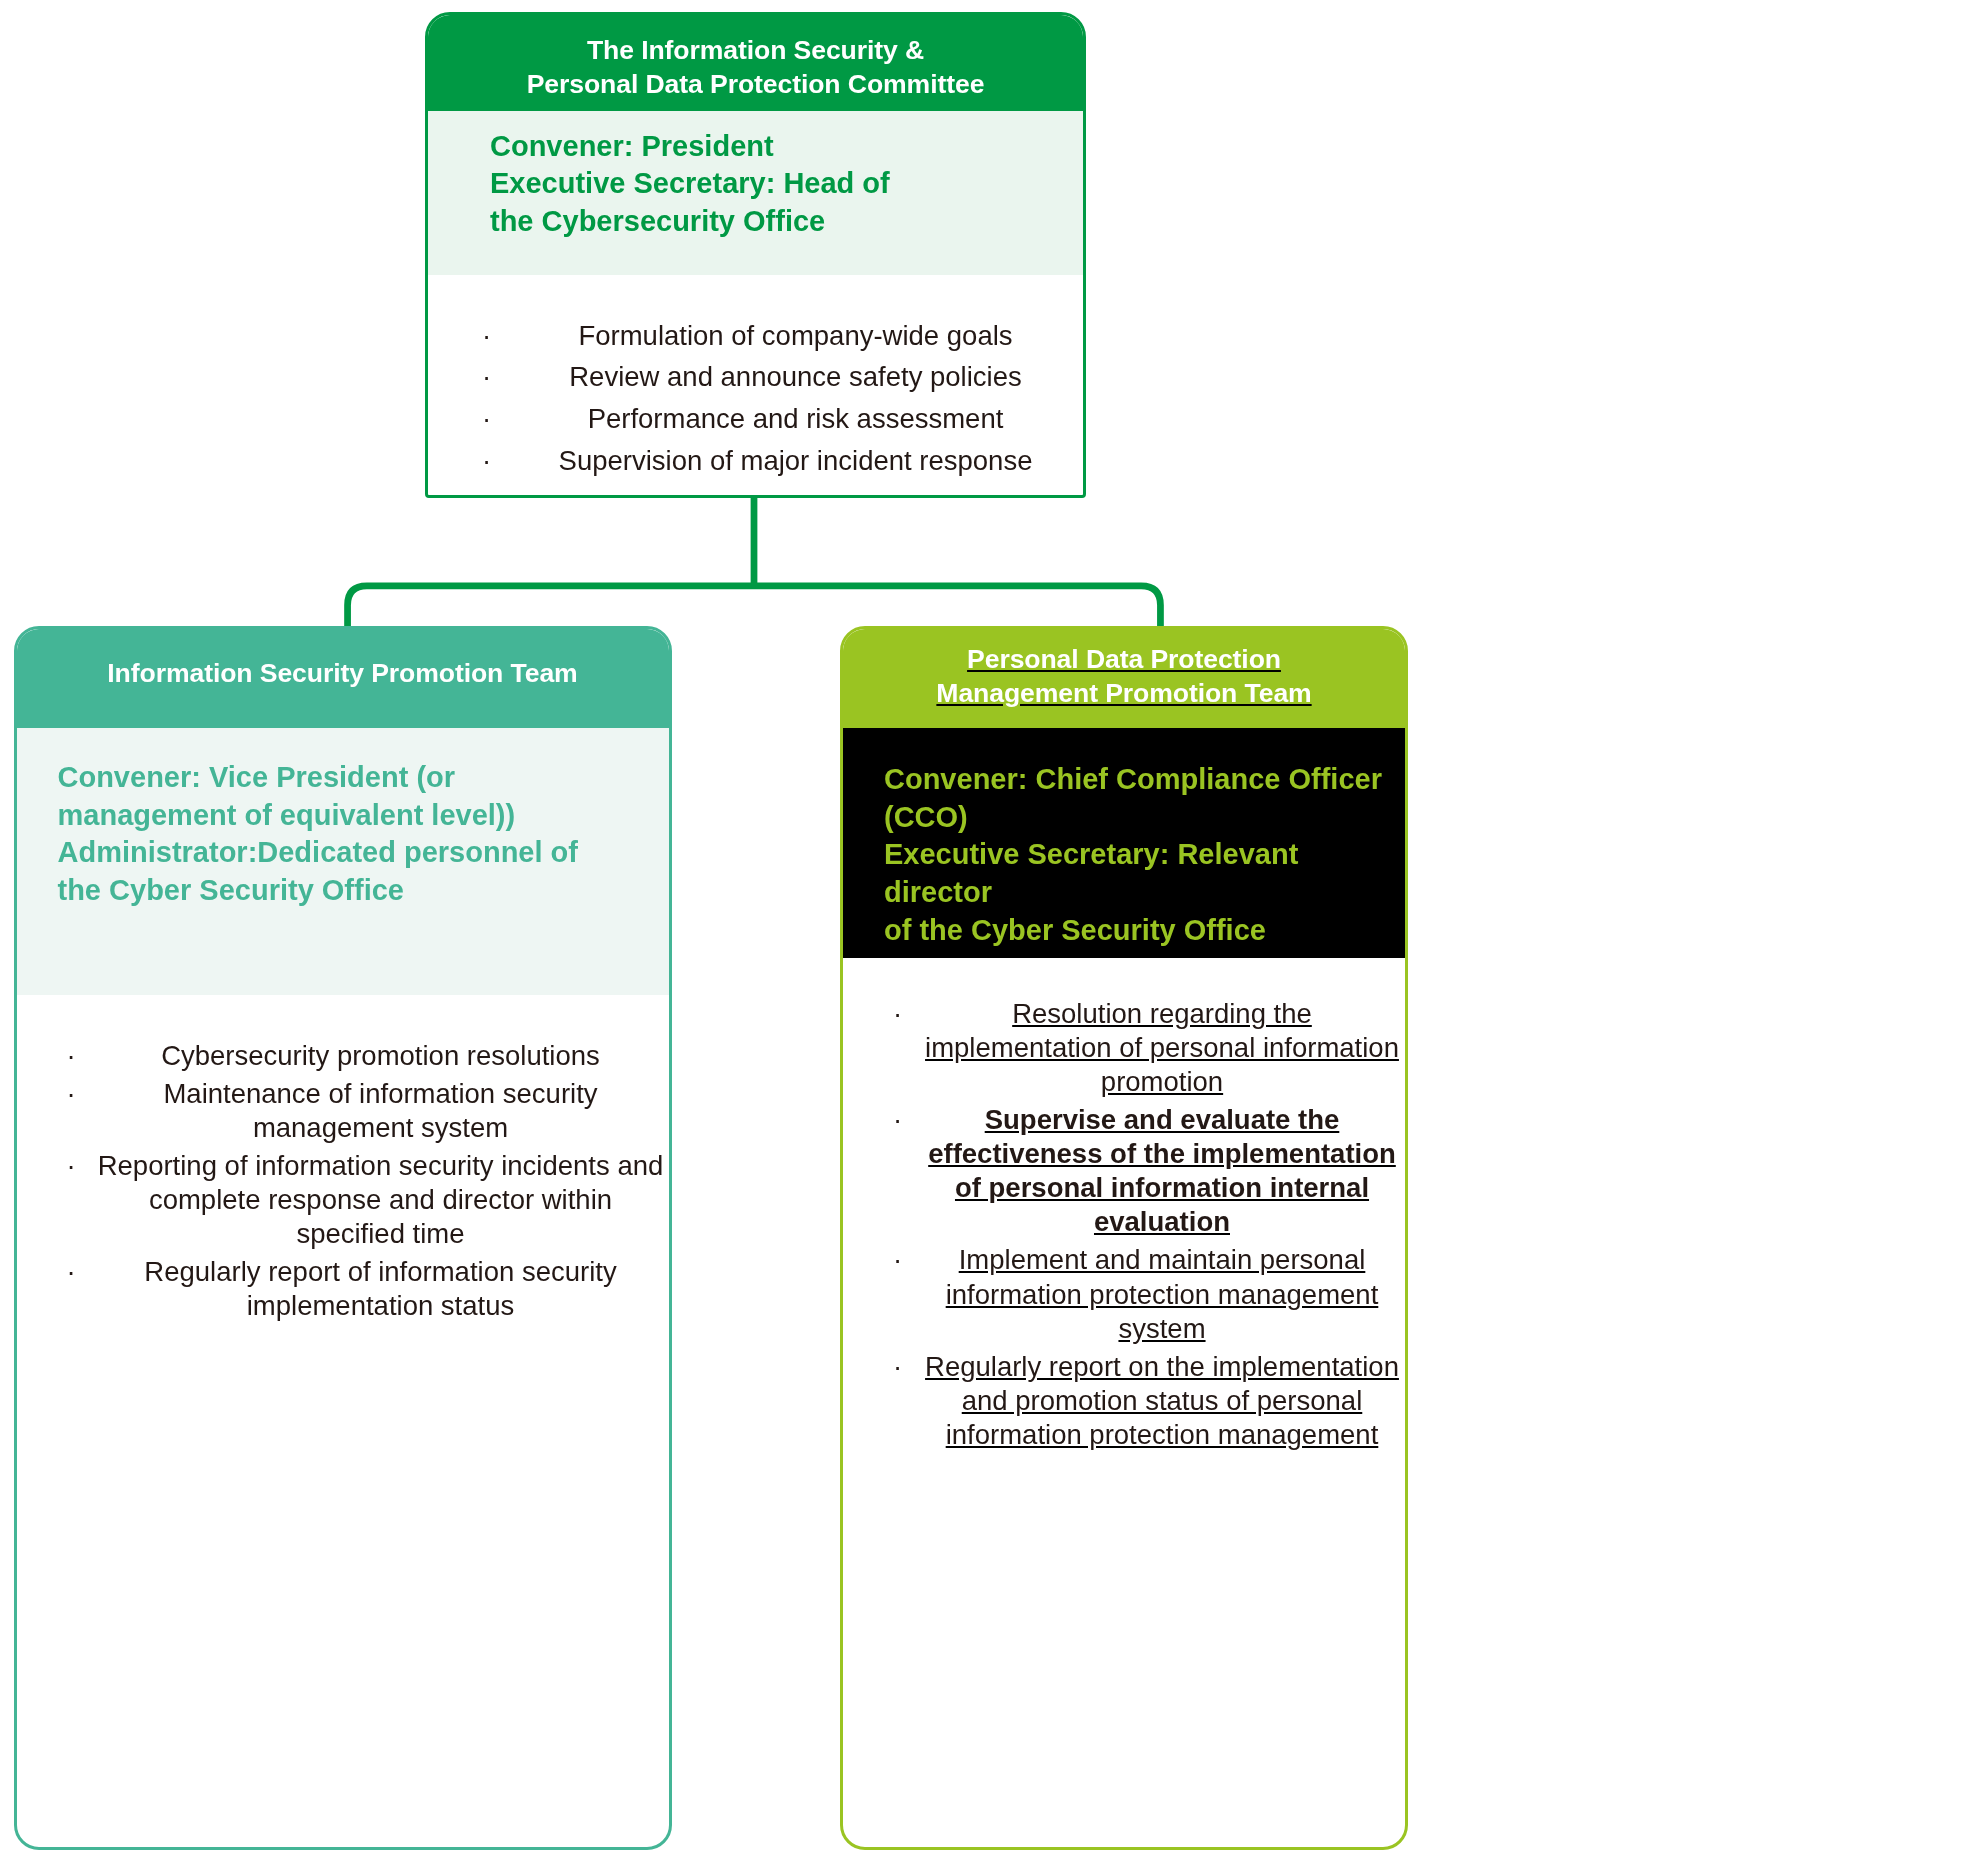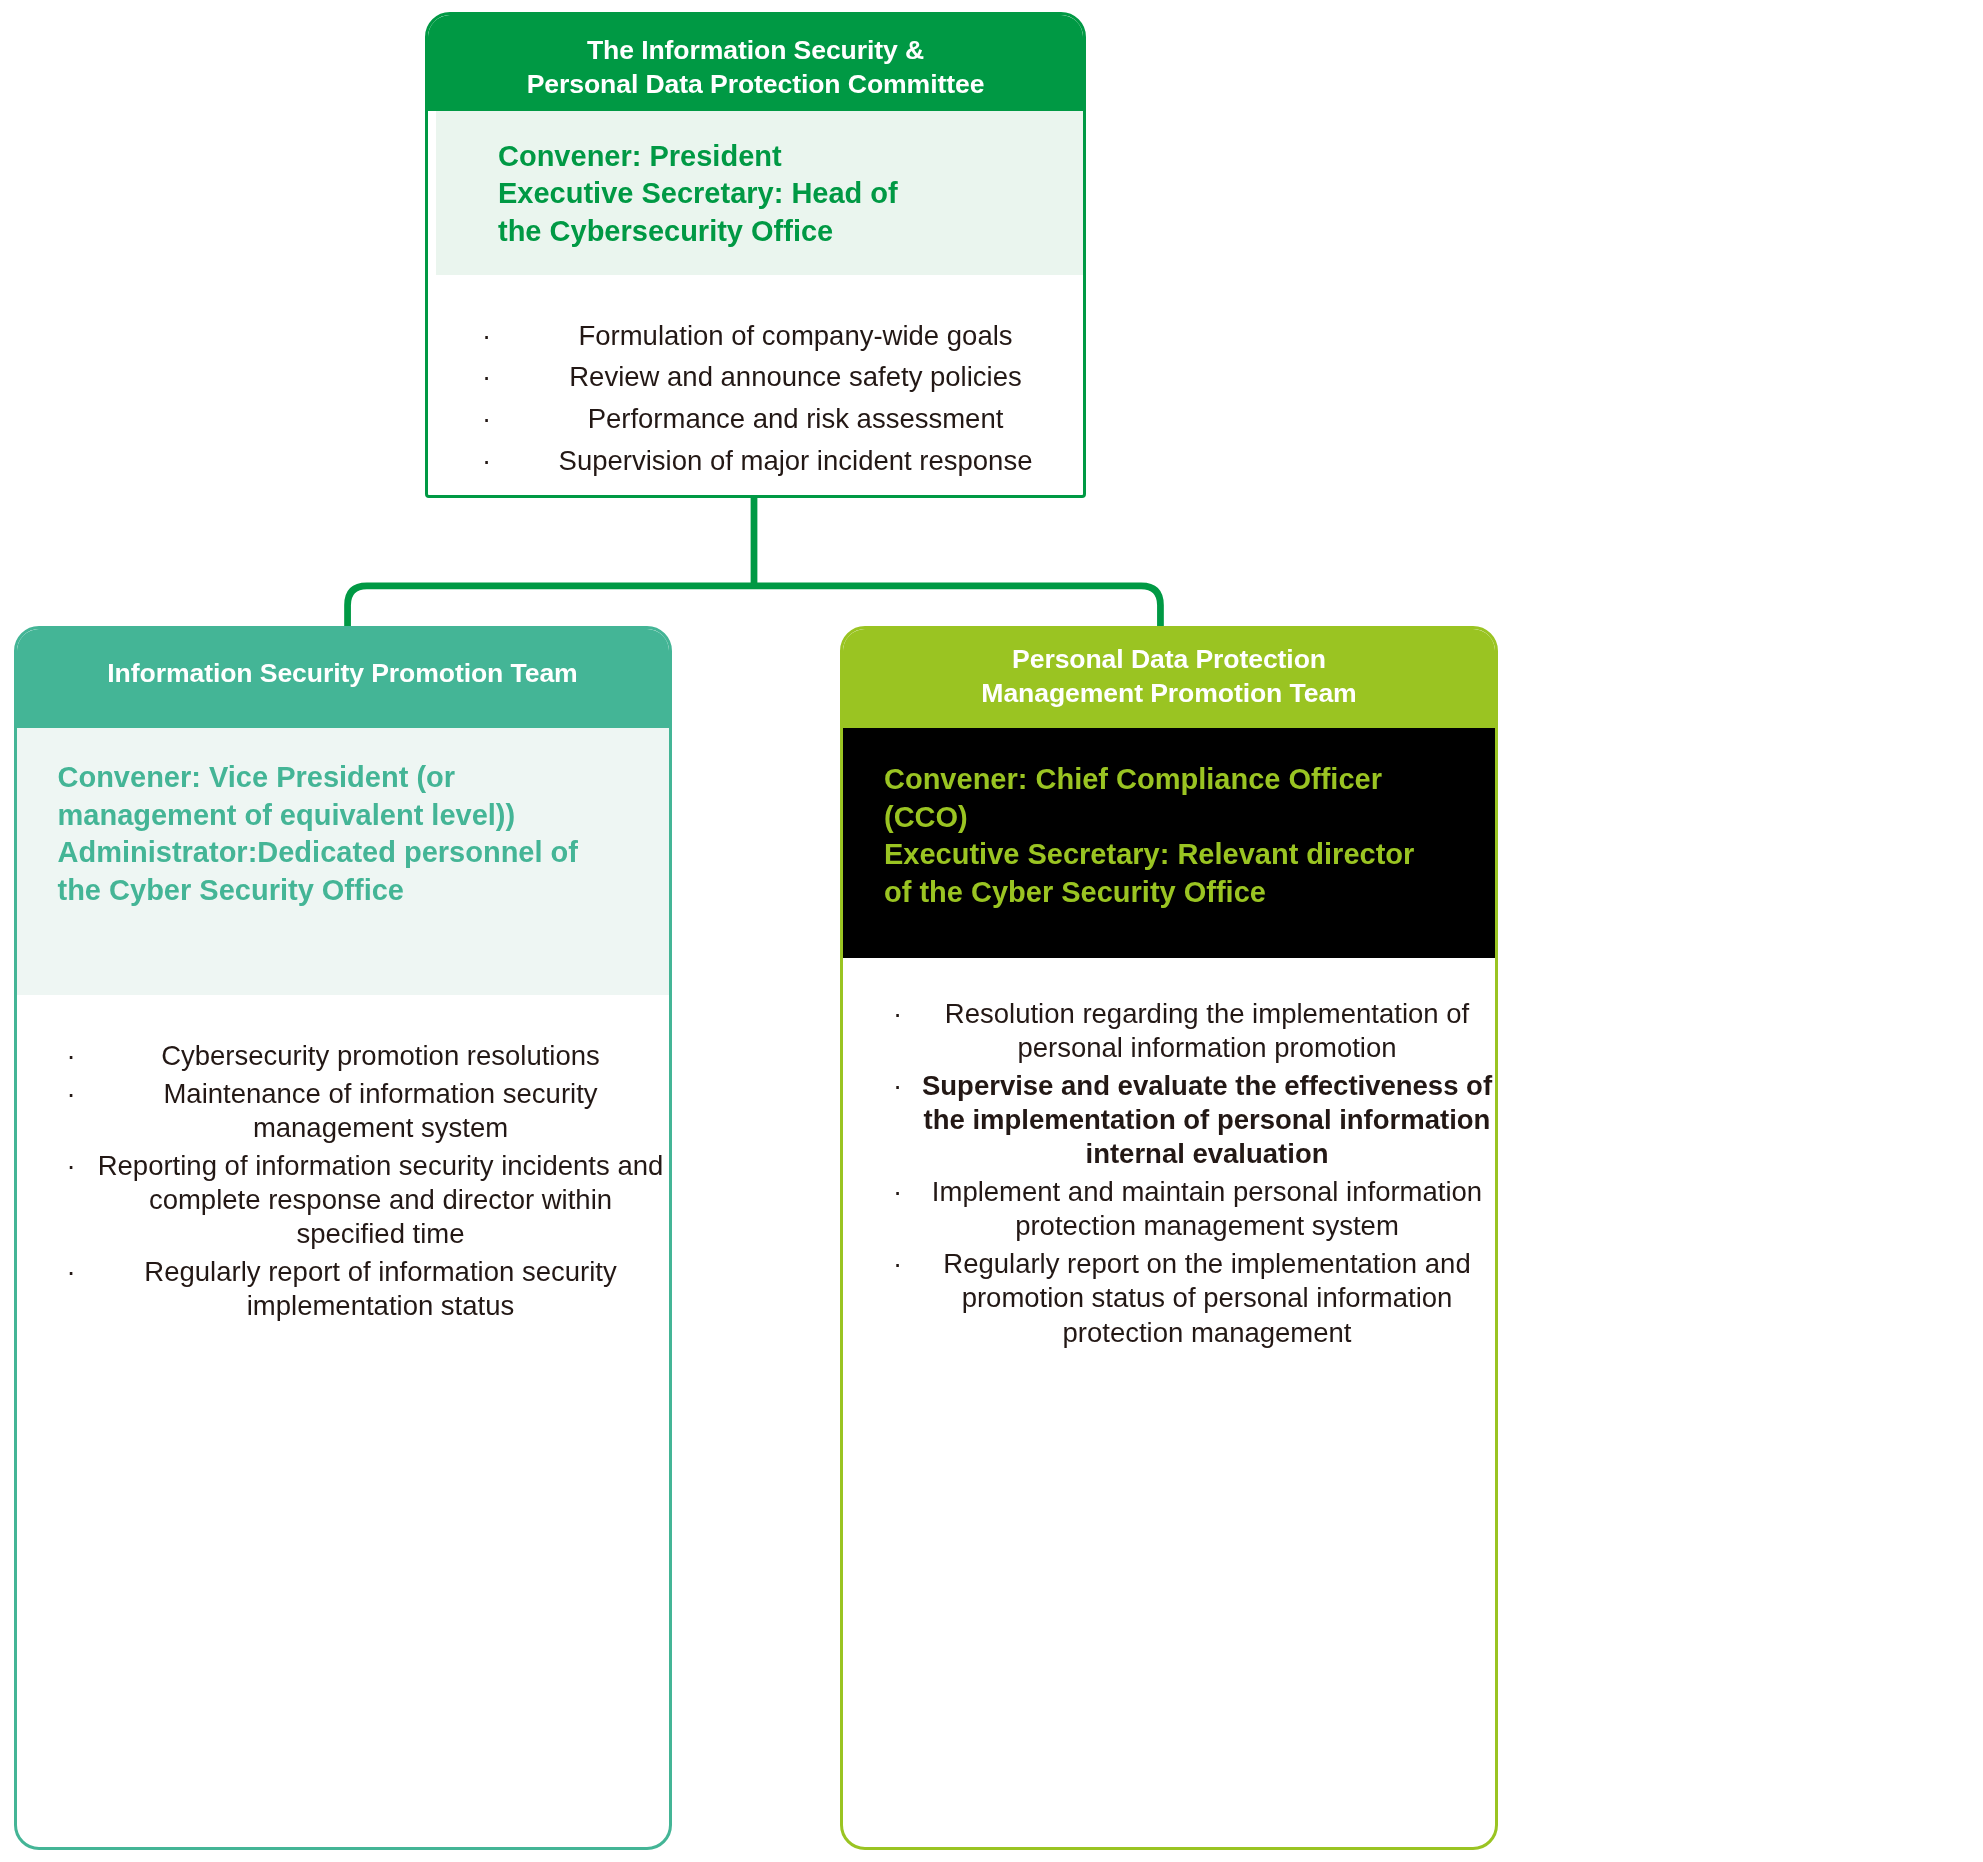--- a/index.html
+++ b/index.html
@@ -74,24 +74,23 @@
   #card-top .card-header {
     background: #009944;
     height: 96px;
     padding-top: 18.3px;
     font-size: 26.6px;
     border-radius: 20px 20px 0 0;
   }
   #card-top .card-sub {
     background: #eaf5ee;
     height: 164px;
-    padding: 27px 0 0 62px;
+    padding: 17px 0 0 62px;
     color: #009944;
     font-size: 29px;
-    margin-left: 8px;
   }
   #card-top .card-body { padding: 44px 0 0 54px; }
   #card-top ul.bullets li {
     font-size: 27.5px;
     padding-left: 26px;
     margin-bottom: 7.7px;
   }
 
   
   #card-left {
@@ -120,24 +119,25 @@
   #card-left ul.bullets li {
     font-size: 27.5px;
     padding-left: 26px;
     margin-bottom: 3.9px;
   }
 
   
   #card-right {
     left: 840px;
     top: 626px;
-    width: 658px;
+    width: 568px;
     height: 1224px;
     border: 3.9px solid #9ac422;
     border-radius: 25px 25px 25px 25px;
+    text-decoration: underline;
   }
   #card-right .card-header {
     background: #9ac422;
     height: 99px;
     padding-top: 12.6px;
     font-size: 26.6px;
     border-radius: 20px 20px 0 0;
   }
   #card-right .card-sub {
     background: #000000;

